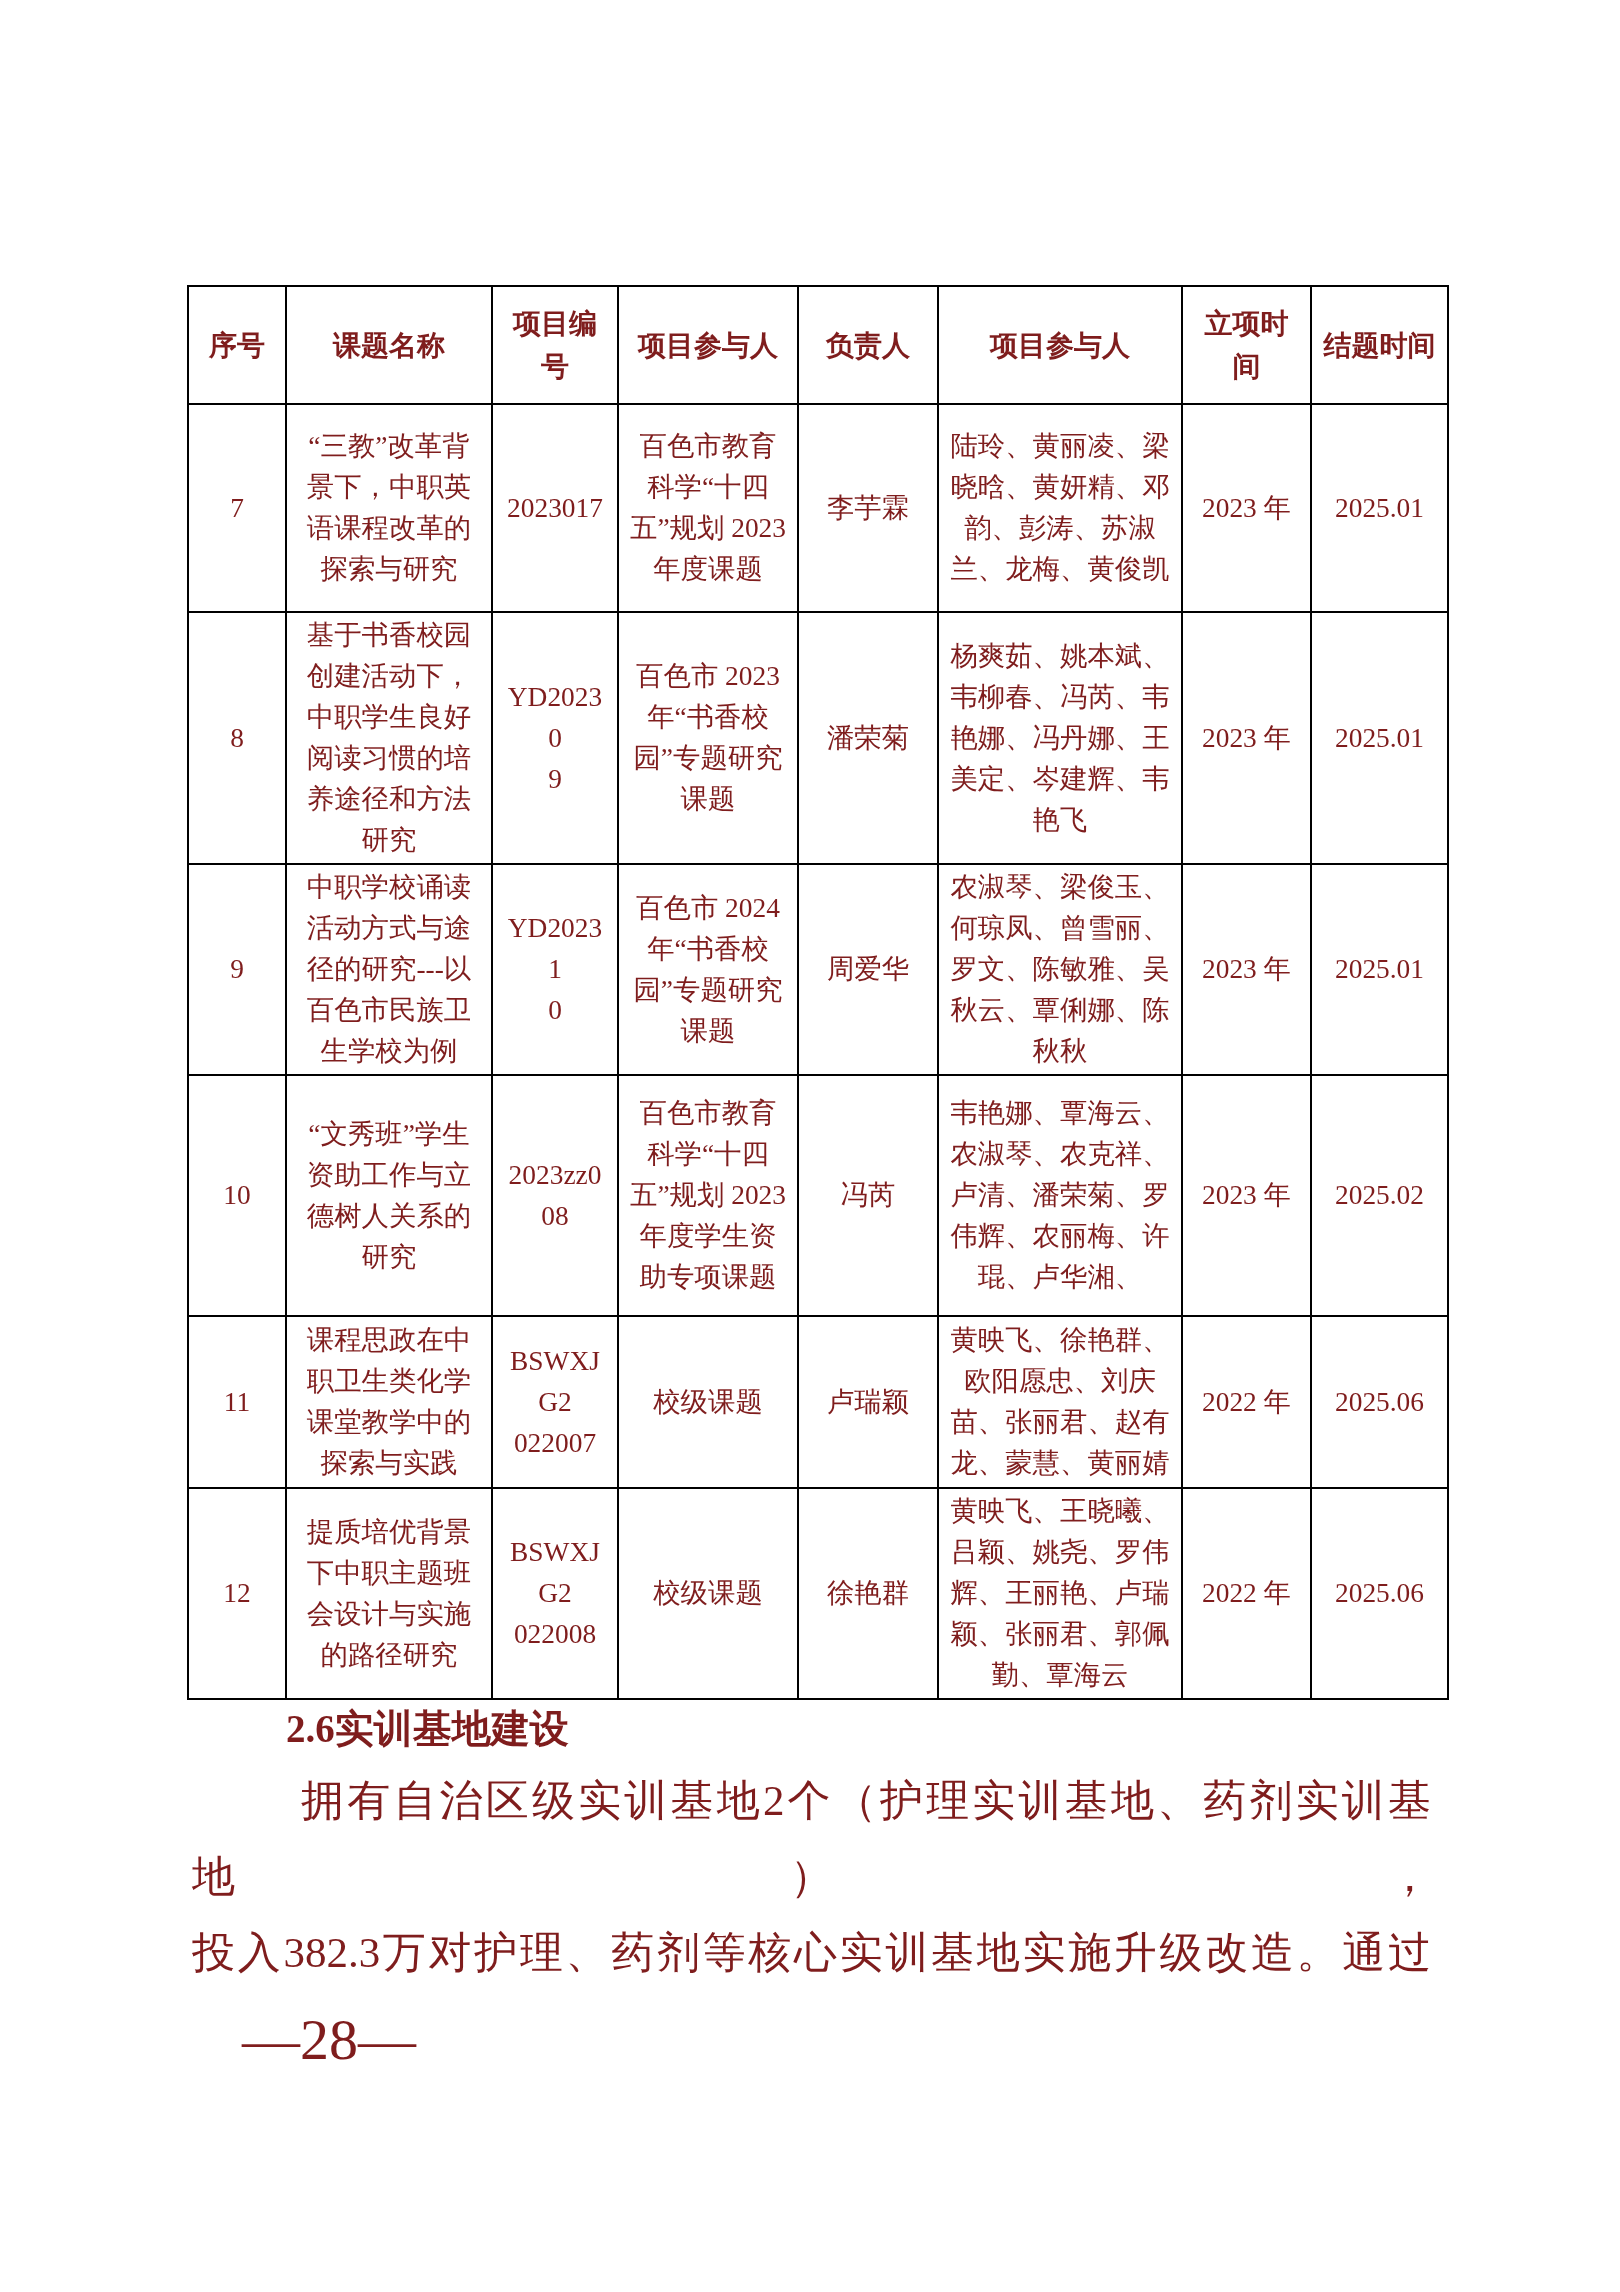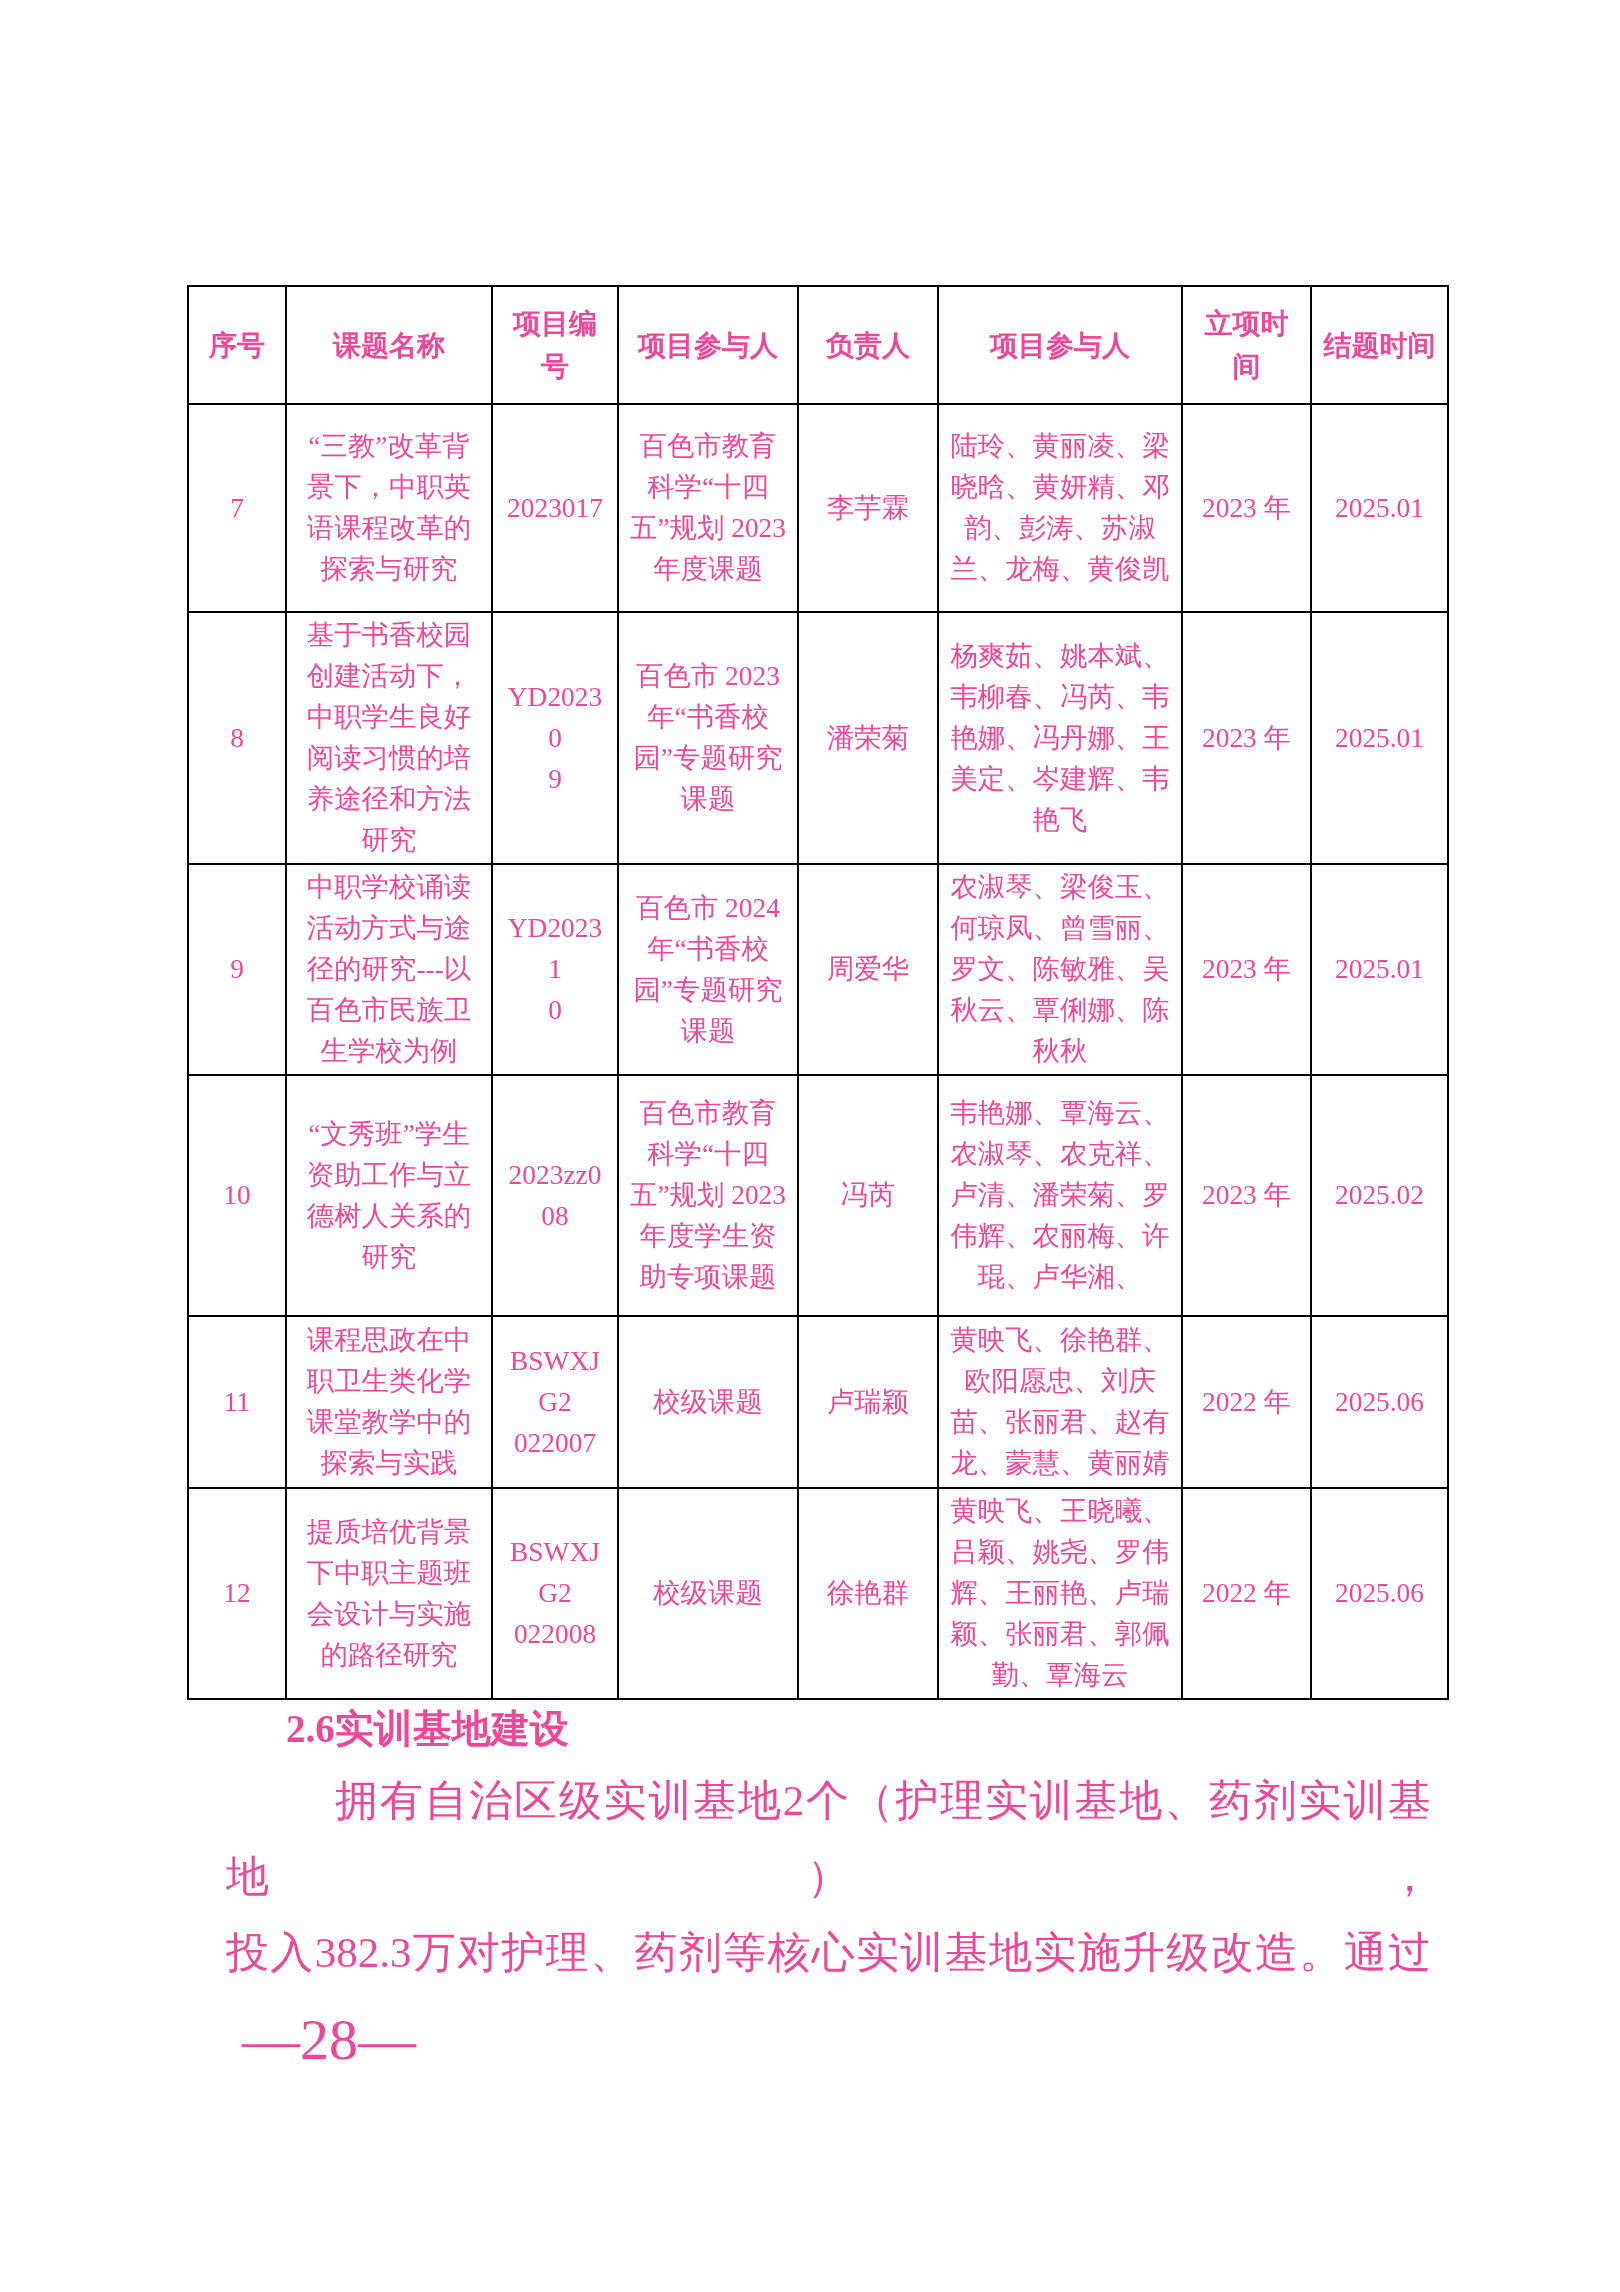--- a/index.html
+++ b/index.html
@@ -2,21 +2,21 @@
 <html><head>
 <meta charset="utf-8">
 <style>
   html, body { margin: 0; padding: 0; background: #ffffff; }
   .page {
     position: relative;
     width: 1620px;
     height: 2293px;
     background: #ffffff;
     font-family: "Liberation Serif", "DejaVu Serif", serif;
-    color: #ec4899;
+    color: #7f1d1d;
     overflow: hidden;
   }
   table.projects {
     position: absolute;
     left: 187px;
     top: 285px;
     border-collapse: collapse;
     table-layout: fixed;
     width: 1261px;
   }
@@ -59,21 +59,20 @@
     left: 192px;
     top: 1763px;
     width: 1239px;
     font-size: 43px;
   }
   .body-line {
     line-height: 76px;
     text-align: justify;
     text-align-last: justify;
     white-space: nowrap2; 
-    margin-left: 34px;
   }
   .body-line.first { text-indent: 109px; }
   .page-number {
     position: absolute;
     left: 242px;
     top: 2015px;
     font-size: 58px;
     line-height: 49px;
   }
 </style>

